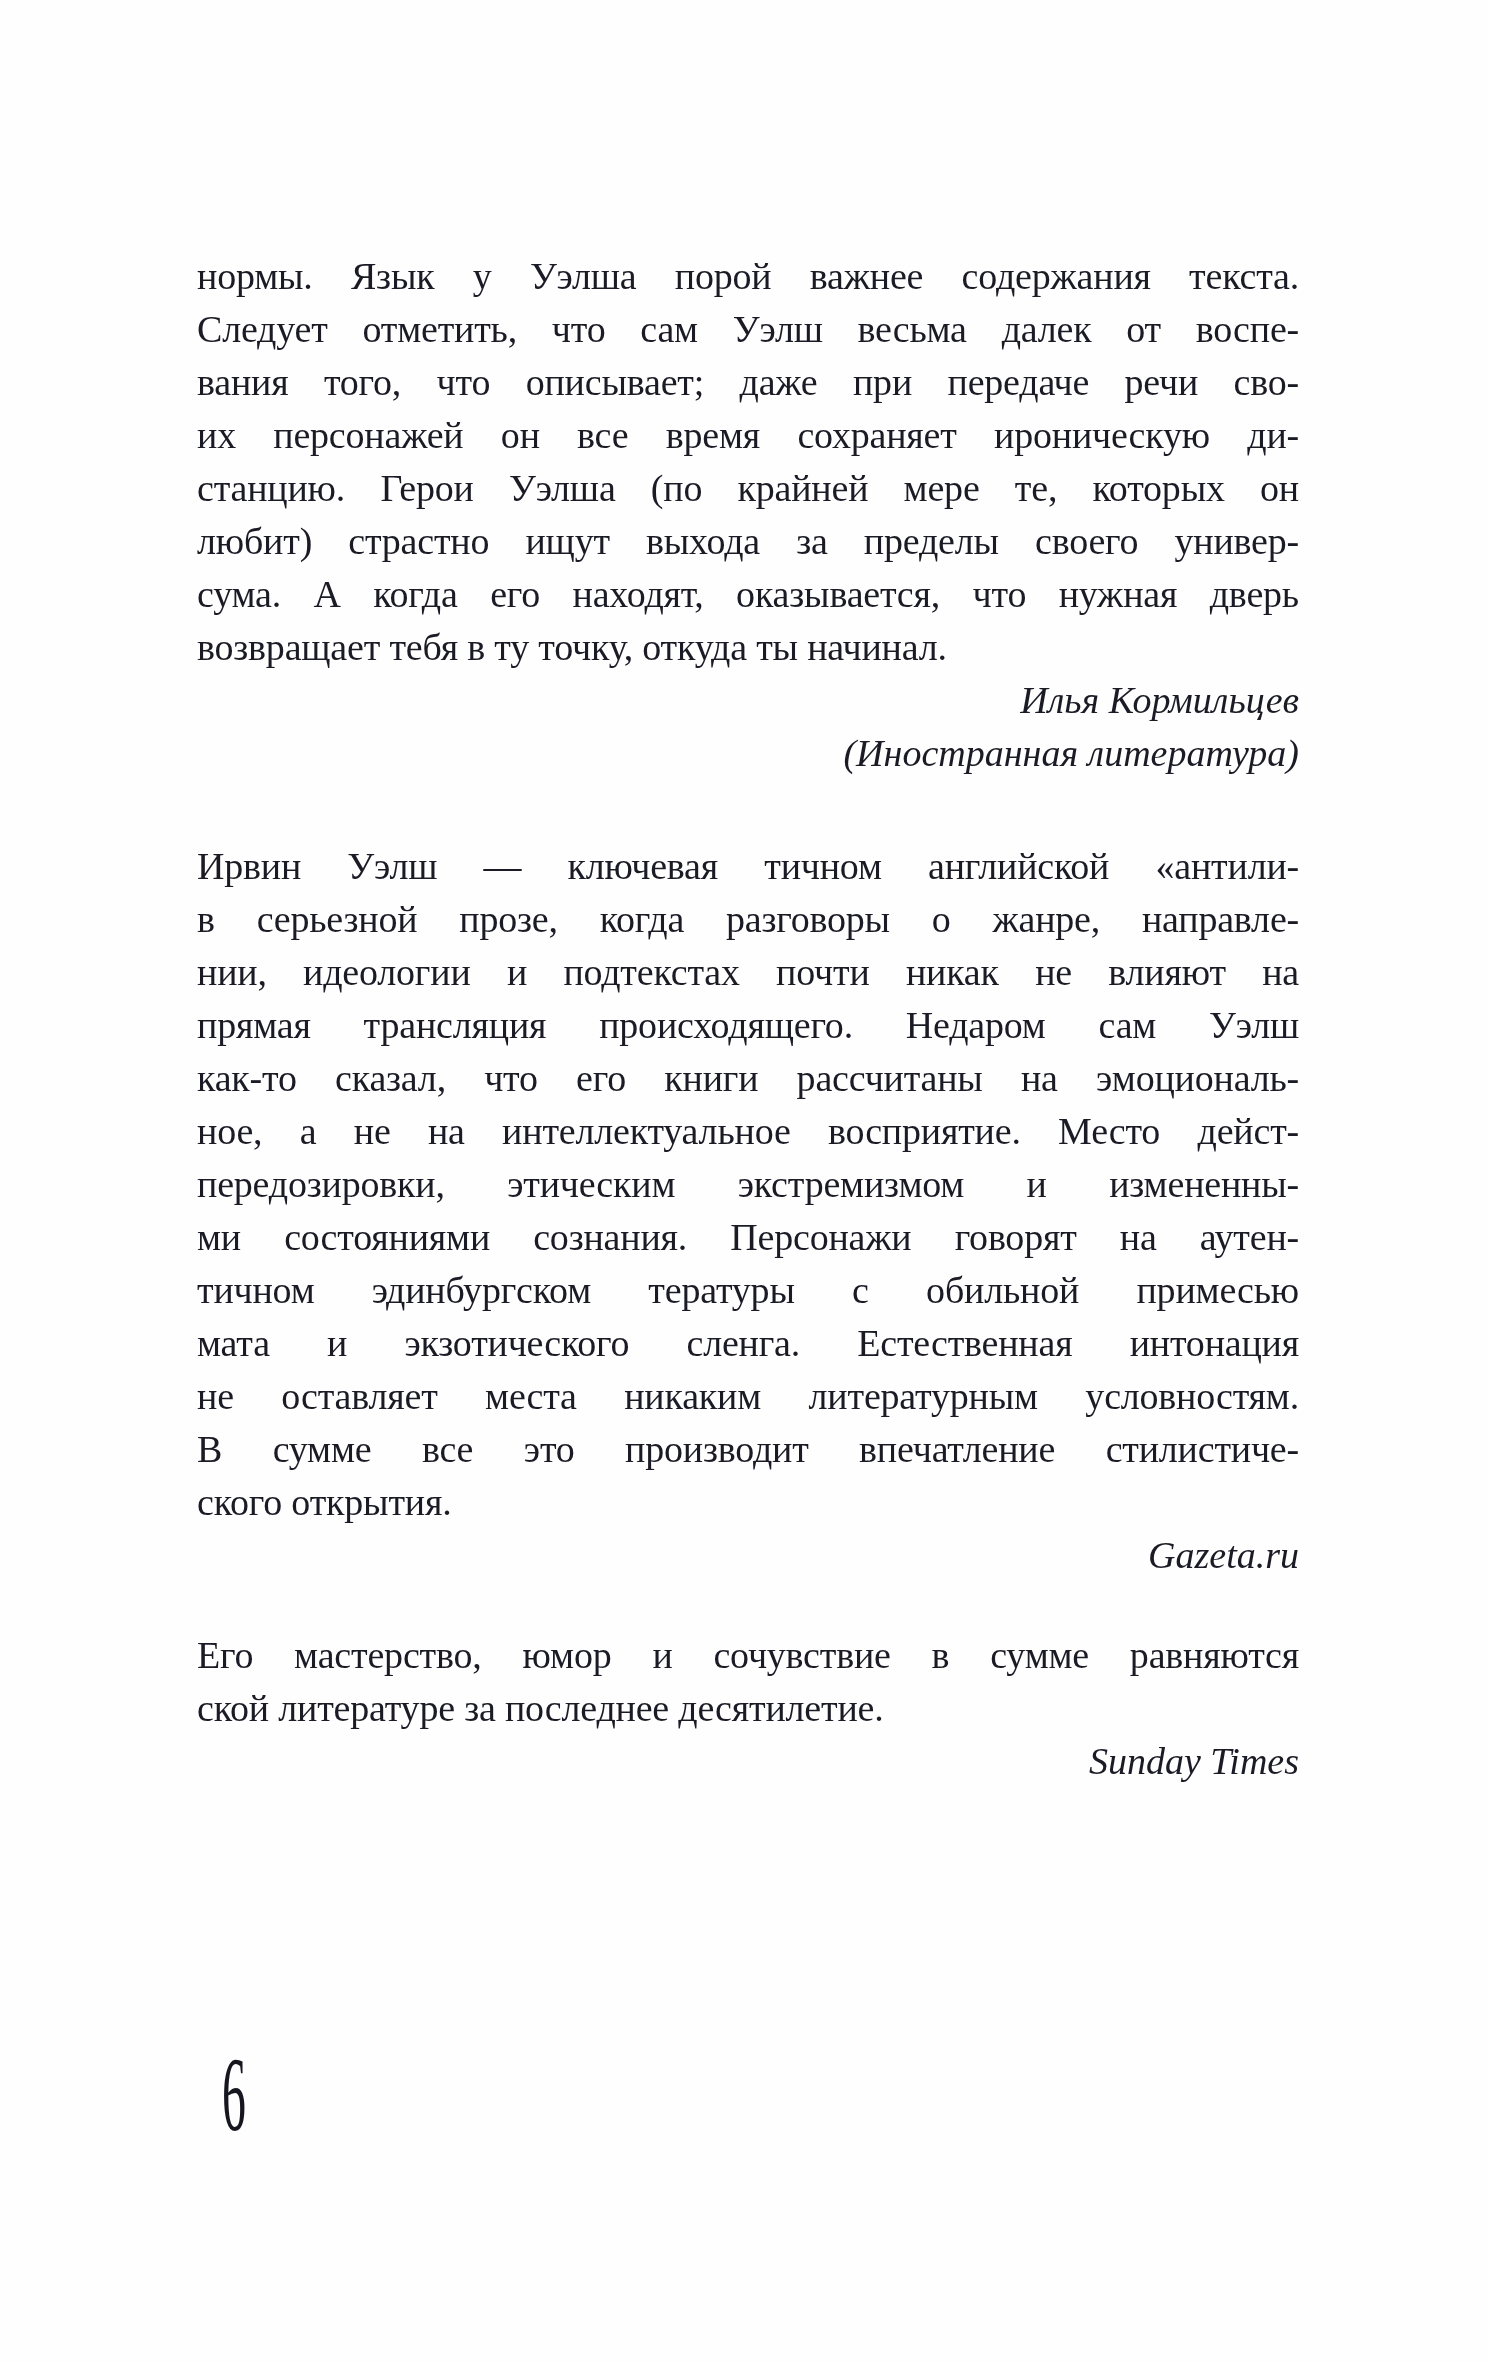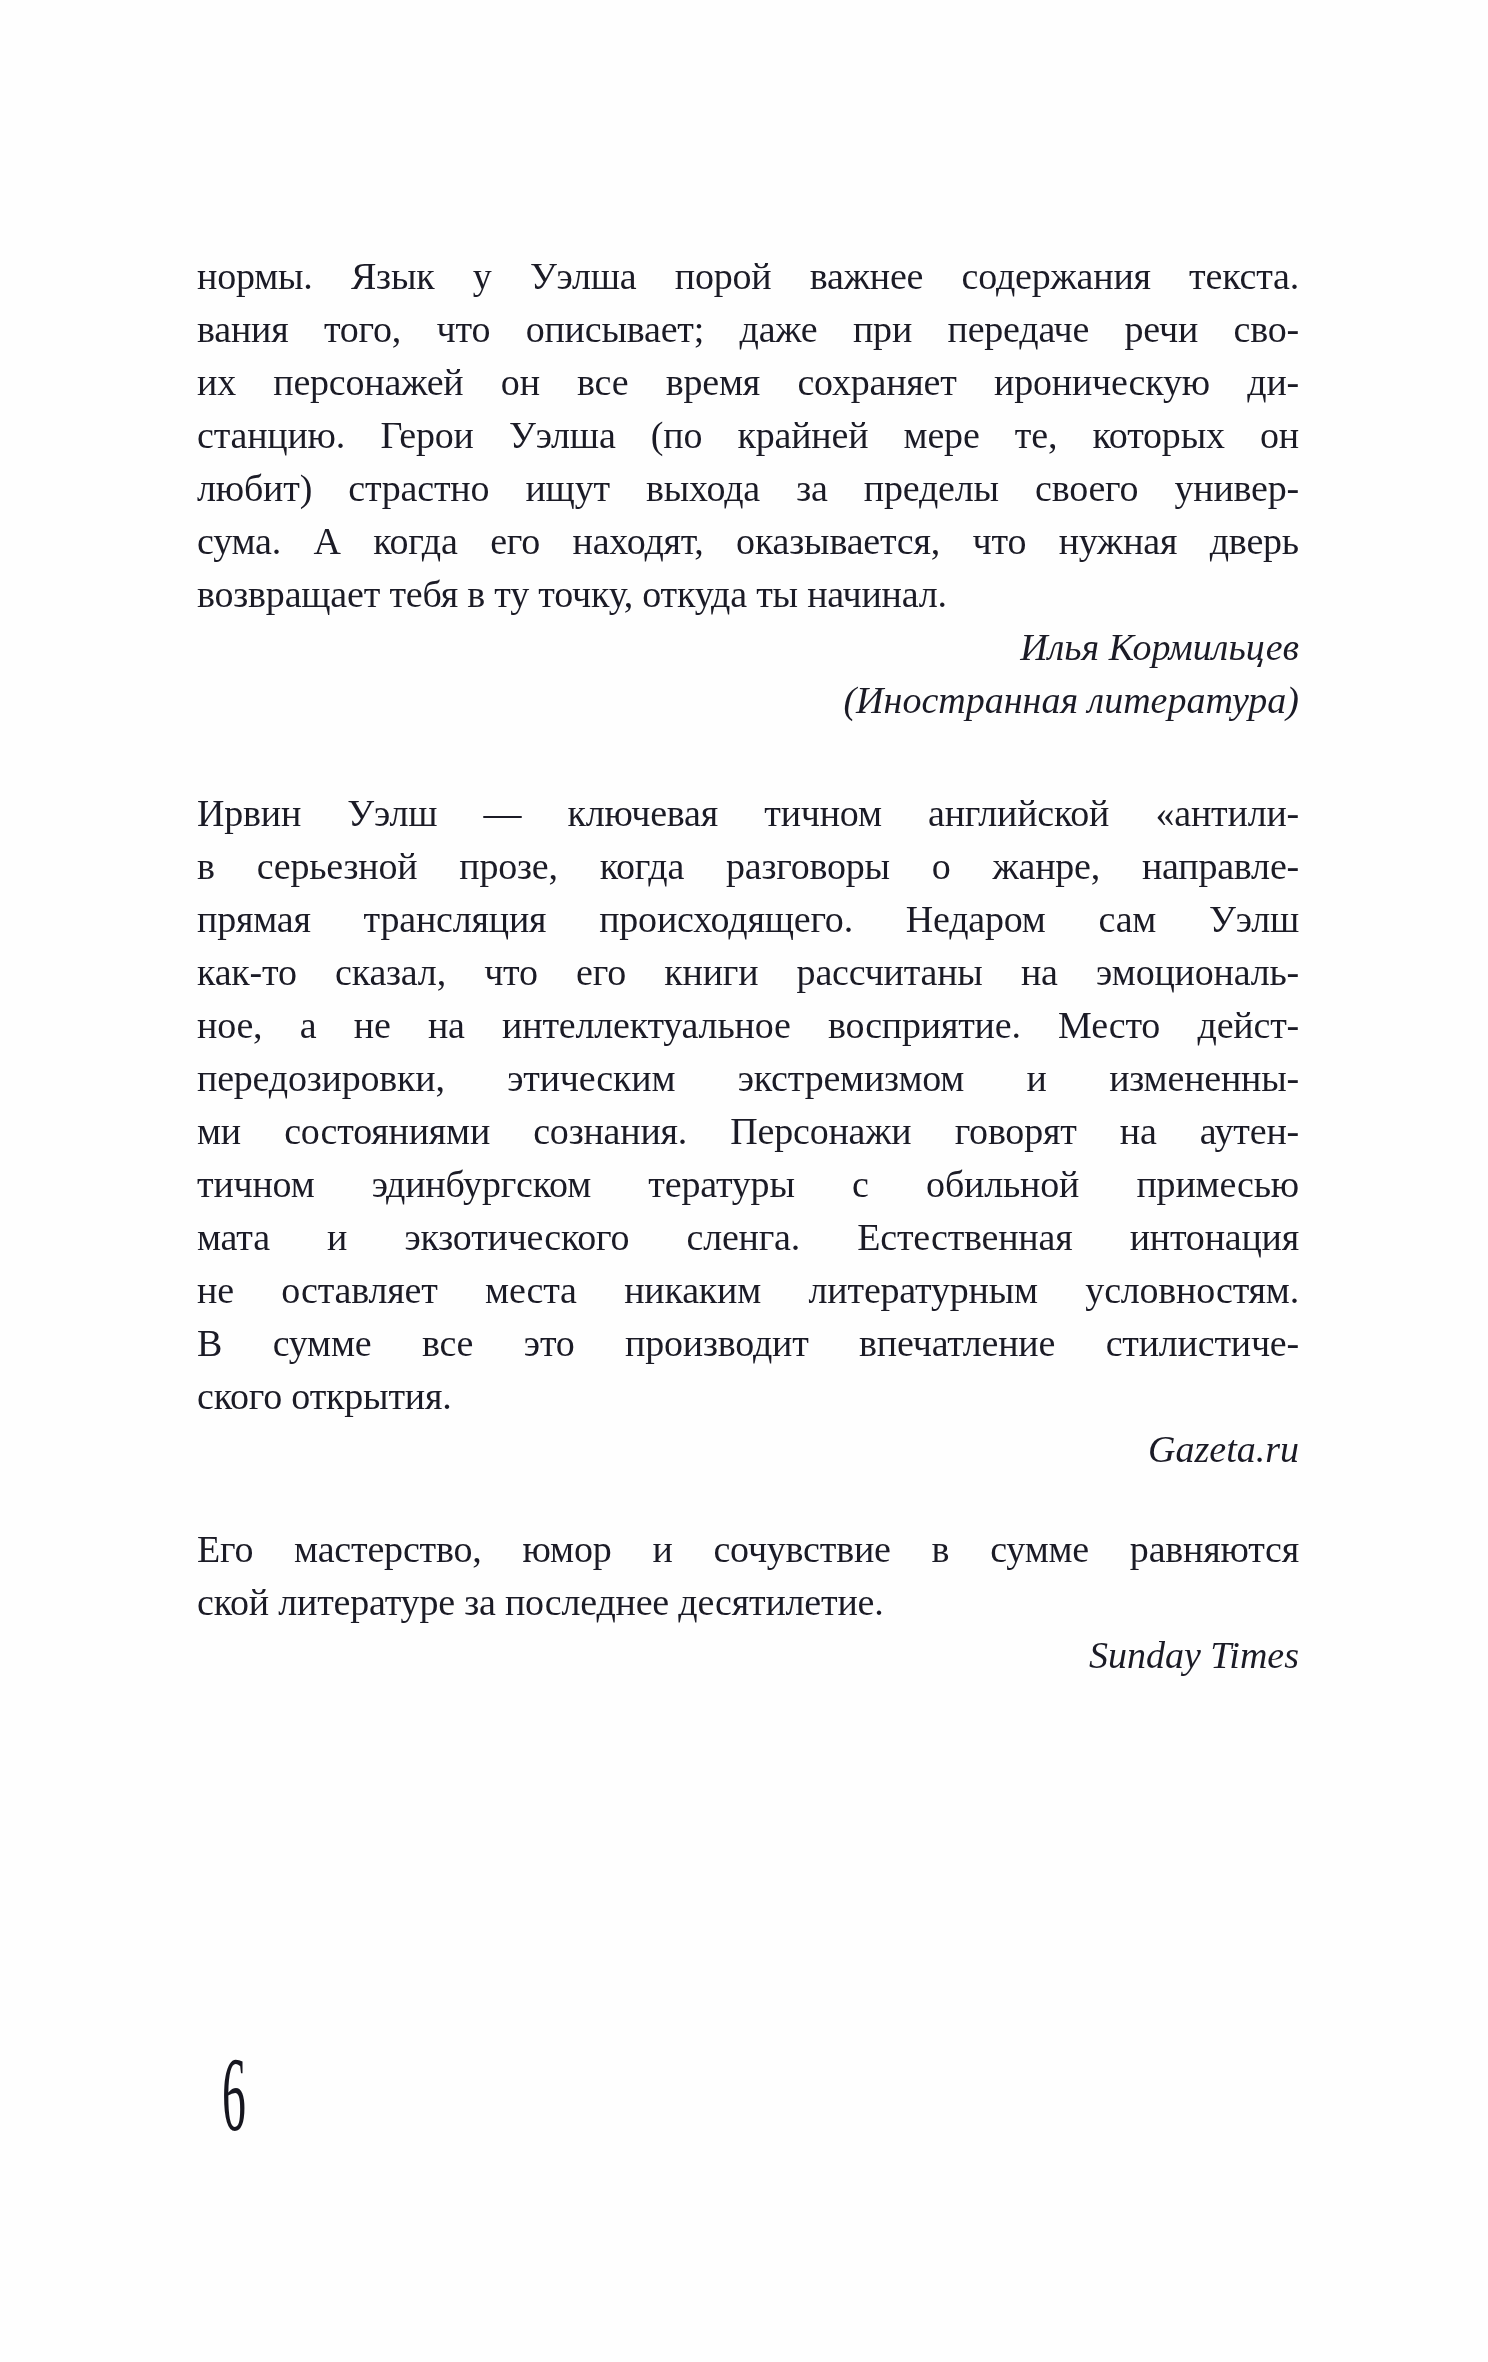--- a/index.html
+++ b/index.html
@@ -63,37 +63,39 @@
 </head>
 <body>
 
 <div class="page">
 
   <div class="text-column">
 
     <section class="quote quote-1">
       <div class="body">
           <div class="line">нормы. Язык у Уэлша порой важнее содержания текста.</div>
+          <div class="line">Следует отметить, что сам Уэлш весьма далек от воспе-</div>
           <div class="line">вания того, что описывает; даже при передаче речи сво-</div>
           <div class="line">их персонажей он все время сохраняет ироническую ди-</div>
           <div class="line">станцию. Герои Уэлша (по крайней мере те, которых он</div>
           <div class="line">любит) страстно ищут выхода за пределы своего универ-</div>
           <div class="line">сума. А когда его находят, оказывается, что нужная дверь</div>
           <div class="line line-last">возвращает тебя в ту точку, откуда ты начинал.</div>
         </div>
       <div class="attribution">
           <div class="line">Илья Кормильцев</div>
           <div class="line line-last">(Иностранная литература)</div>
         </div>
     </section>
 
     <section class="quote quote-2">
       <div class="body">
           <div class="line">Ирвин Уэлш — ключевая тичном английской «антили-</div>
           <div class="line">в серьезной прозе, когда разговоры о жанре, направле-</div>
+          <div class="line">нии, идеологии и подтекстах почти никак не влияют на</div>
           <div class="line">прямая трансляция происходящего. Недаром сам Уэлш</div>
           <div class="line">как-то сказал, что его книги рассчитаны на эмоциональ-</div>
           <div class="line">ное, а не на интеллектуальное восприятие. Место дейст-</div>
           <div class="line">передозировки, этическим экстремизмом и измененны-</div>
           <div class="line">ми состояниями сознания. Персонажи говорят на аутен-</div>
           <div class="line">тичном эдинбургском тературы с обильной примесью</div>
           <div class="line">мата и экзотического сленга. Естественная интонация</div>
           <div class="line">не оставляет места никаким литературным условностям.</div>
           <div class="line">В сумме все это производит впечатление стилистиче-</div>
           <div class="line line-last">ского открытия.</div>

